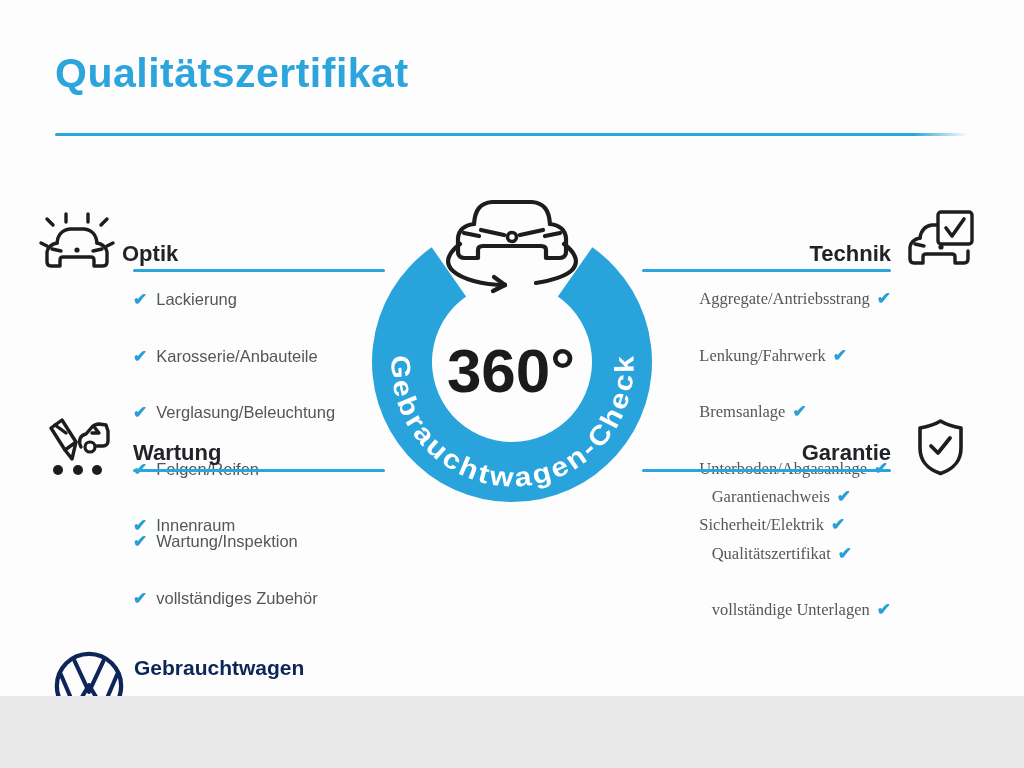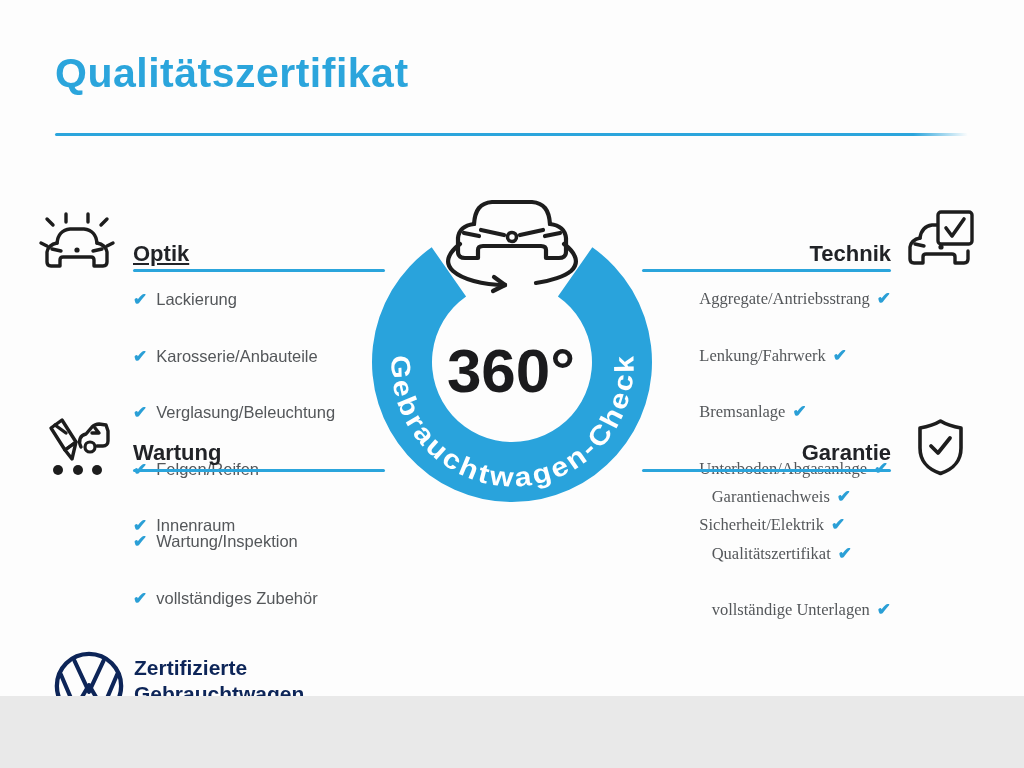--- a/index.html
+++ b/index.html
@@ -56,21 +56,21 @@
         <path d="M102,249 L93,251"></path>
       <path d="M66,222 L66,214"></path>
         <path d="M88,222 L88,214"></path>
       <path d="M53,225 L47,219"></path>
         <path d="M101,225 L107,219"></path>
       <path d="M47,246 L41,243"></path>
         <path d="M107,246 L113,243"></path>
     </g>
     <circle cx="77" cy="250" r="2.6" fill="#1d1d1d"></circle>
   </svg>
-  <div class="abs sec-heading" style="left:133px;top:241px;text-decoration:underline;">Optik</div>
+  <div class="abs sec-heading" style="left:122px;top:241px;">Optik</div>
   <div class="abs sec-underline" style="left:133px;top:269px;width:252px;"></div>
   <div class="abs check-list list-left" style="left:133px;top:287px;">
     <div class="row left"><span class="chk">✔</span><span class="lbl">Lackierung</span></div>
     <div class="row left"><span class="chk">✔</span><span class="lbl">Karosserie/Anbauteile</span></div>
     <div class="row left"><span class="chk">✔</span><span class="lbl">Verglasung/Beleuchtung</span></div>
     <div class="row left"><span class="chk">✔</span><span class="lbl">Felgen/Reifen</span></div>
     <div class="row left"><span class="chk">✔</span><span class="lbl">Innenraum</span></div>
   </div>
 
   <svg class="abs" style="left:904px;top:208px;" width="76" height="68" viewBox="904 208 76 68">
@@ -154,17 +154,16 @@
   </svg>
 
   <svg class="abs" style="left:52px;top:649px;" width="74" height="74" viewBox="0 0 76 76">
     <g fill="none" stroke="#0d2558" stroke-width="4.2" stroke-linecap="round" stroke-linejoin="round">
       <circle cx="38" cy="38" r="33" stroke-width="4.4"></circle>
       <path d="M23,12 L38,44 L53,12"></path>
       <path d="M9,26 L24,61 L38,37 L52,61 L67,26"></path>
     </g>
   </svg>
   <div id="footer-text" class="abs">
-    <div>Zertifizierte</div>
     <div>Gebrauchtwagen</div>
   </div>
 
 </div>
 
 </body></html>

